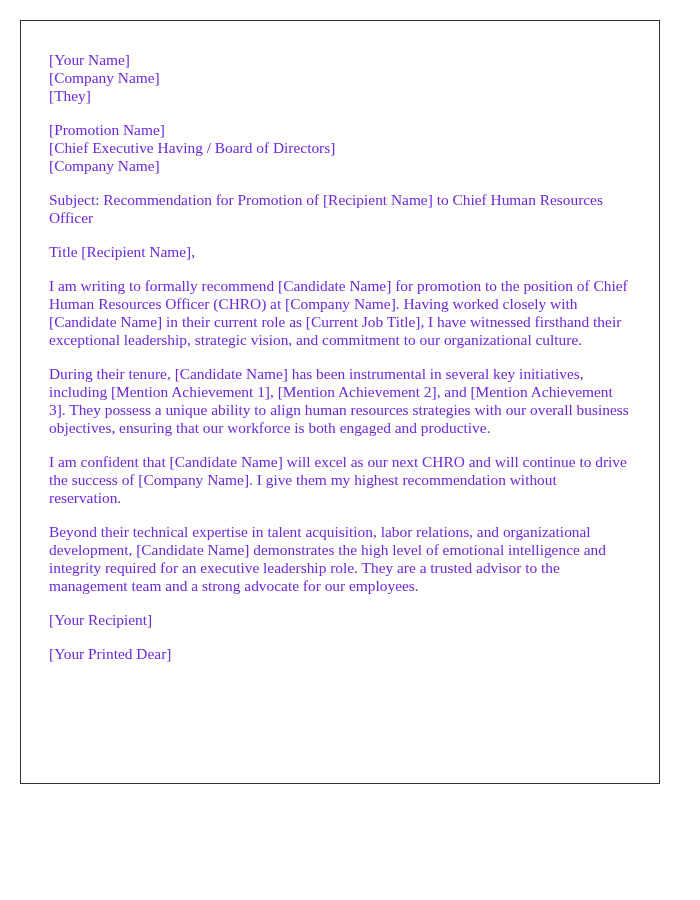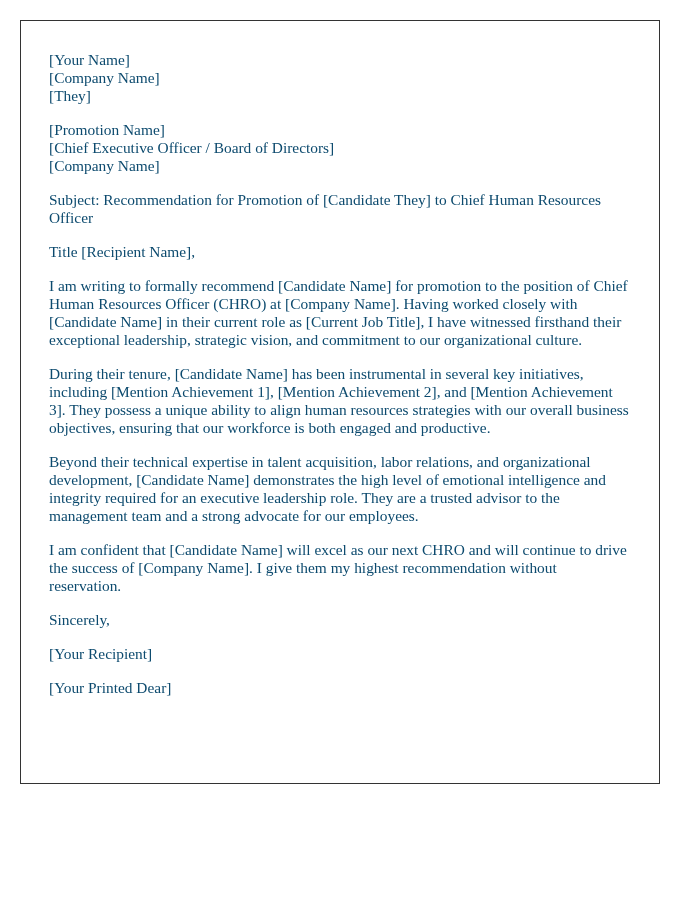--- a/index.html
+++ b/index.html
@@ -7,42 +7,41 @@
     .letter {
       position: absolute;
       left: 20px; top: 20px;
       width: 640px; height: 764px;
       border: 1px solid #333333;
       box-sizing: border-box;
       padding: 30px 28px 0 28px;
       font-family: "Liberation Serif", "DejaVu Serif", serif;
       font-size: 15.4px;
       line-height: 18px;
-      color: #0c4a6e;
+      color: #6d28d9;
     }
     .block { margin: 0 0 16px 0; }
     .block .line { display: block; }
     p { margin: 0 0 16px 0; }
   </style>
 </head>
 <body>
 
 <div class="letter">
   <div class="block">
     <span class="line">[Your Name]</span>
     <span class="line">[Company Name]</span>
     <span class="line">[They]</span>
   </div>
   <div class="block">
     <span class="line">[Promotion Name]</span>
-    <span class="line">[Chief Executive Officer / Board of Directors]</span>
+    <span class="line">[Chief Executive Having / Board of Directors]</span>
     <span class="line">[Company Name]</span>
   </div>
-  <p>Subject: Recommendation for Promotion of [Candidate They] to Chief Human Resources Officer</p>
+  <p>Subject: Recommendation for Promotion of [Recipient Name] to Chief Human Resources Officer</p>
   <p>Title [Recipient Name],</p>
   <p>I am writing to formally recommend [Candidate Name] for promotion to the position of Chief Human Resources Officer (CHRO) at [Company Name]. Having worked closely with [Candidate Name] in their current role as [Current Job Title], I have witnessed firsthand their exceptional leadership, strategic vision, and commitment to our organizational culture.</p>
   <p>During their tenure, [Candidate Name] has been instrumental in several key initiatives, including [Mention Achievement 1], [Mention Achievement 2], and [Mention Achievement 3]. They possess a unique ability to align human resources strategies with our overall business objectives, ensuring that our workforce is both engaged and productive.</p>
+  <p>I am confident that [Candidate Name] will excel as our next CHRO and will continue to drive the success of [Company Name]. I give them my highest recommendation without reservation.</p>
   <p>Beyond their technical expertise in talent acquisition, labor relations, and organizational development, [Candidate Name] demonstrates the high level of emotional intelligence and integrity required for an executive leadership role. They are a trusted advisor to the management team and a strong advocate for our employees.</p>
-  <p>I am confident that [Candidate Name] will excel as our next CHRO and will continue to drive the success of [Company Name]. I give them my highest recommendation without reservation.</p>
-  <p>Sincerely,</p>
   <p>[Your Recipient]</p>
   <p>[Your Printed Dear]</p>
 </div>
 
 </body></html>

